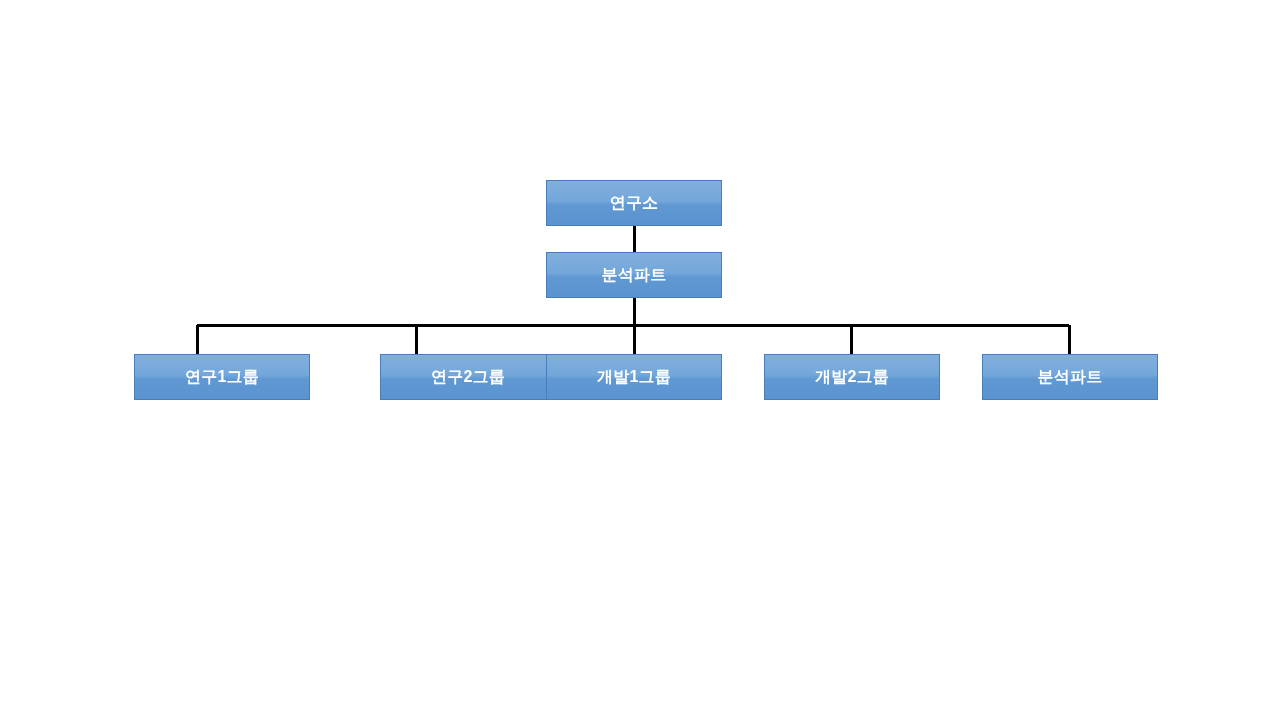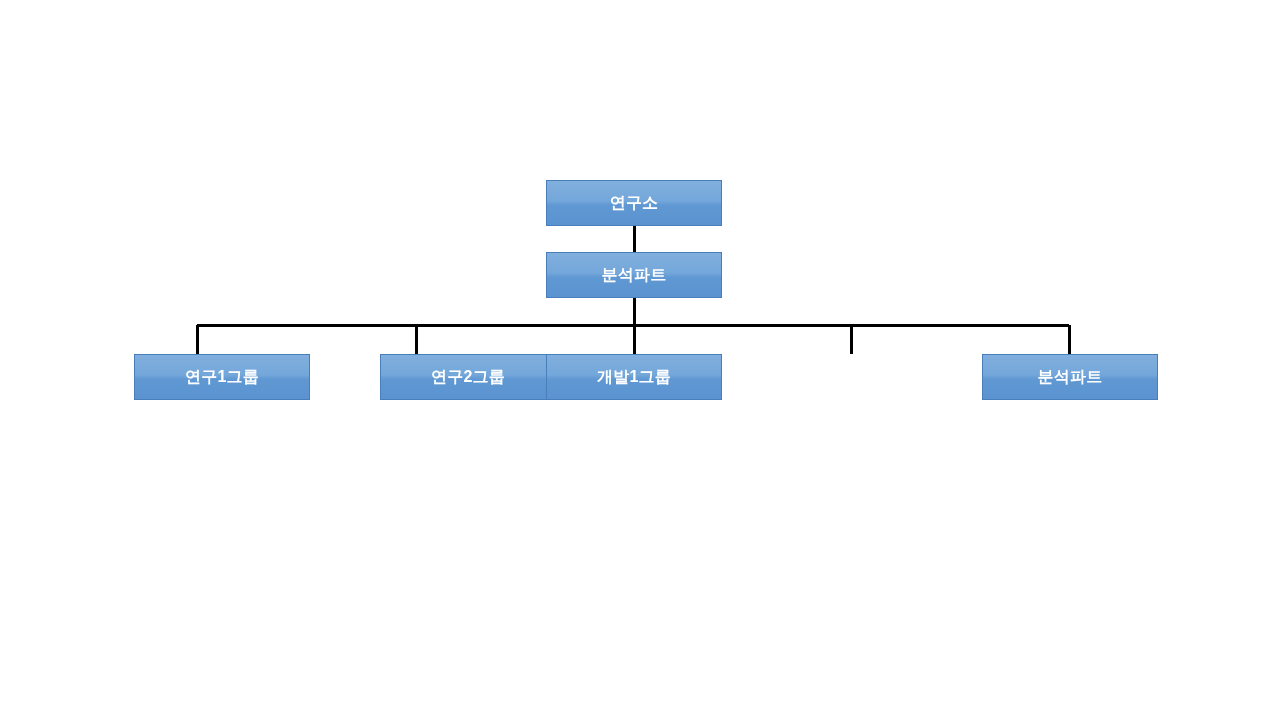--- a/index.html
+++ b/index.html
@@ -93,18 +93,21 @@
   </div>
 
   <div class="node" id="node-child-1">
     <span class="node-label">연구2그룹</span>
   </div>
 
   <div class="node" id="node-child-2">
     <span class="node-label">개발1그룹</span>
   </div>
 
+  <div class="node" id="node-child-3">
+    <span class="node-label">개발2그룹</span>
+  </div>
 
   <div class="node" id="node-child-4">
     <span class="node-label">분석파트</span>
   </div>
 
 </div>
 
 </body></html>

